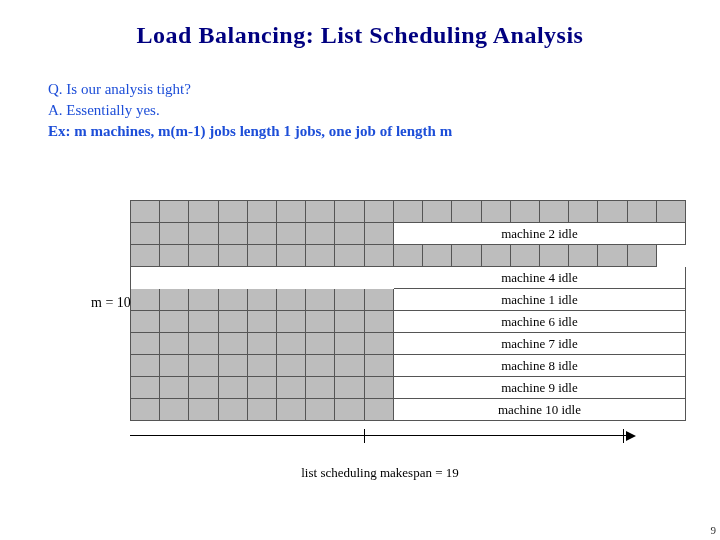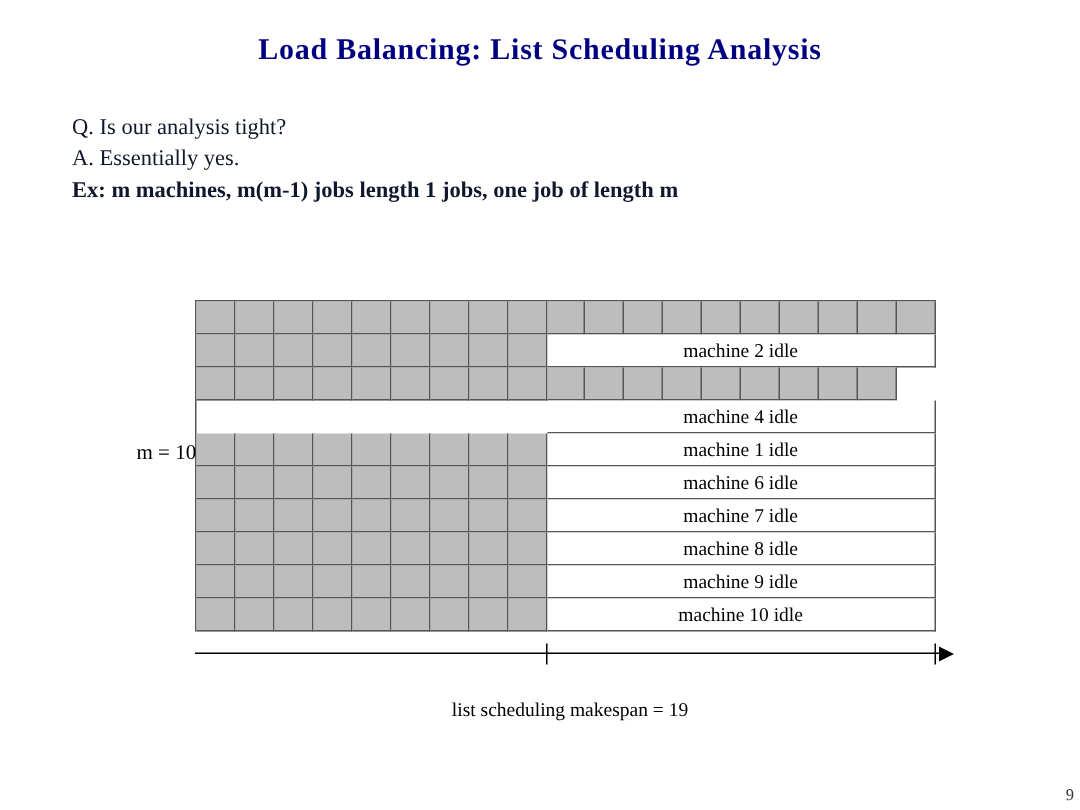--- a/index.html
+++ b/index.html
@@ -6,44 +6,44 @@
   body {
     width: 720px;
     height: 540px;
     background: #fff;
     font-family: Georgia, 'Times New Roman', serif;
     position: relative;
     overflow: hidden;
   }
   .title {
     text-align: center;
-    font-size: 20px;
+    font-size: 24px;
     color: #000080;
     font-weight: bold;
     padding-top: 22px;
     letter-spacing: 0.5px;
   }
   .body {
     padding: 32px 56px 0 48px;
     font-size: 15px;
-    color: #0f172a;
+    color: #1d4ed8;
   }
   .qa-line { margin-bottom: 4px; }
   .ex-line { font-weight: bold; }
   .diagram {
     position: absolute;
     left: 130px;
     top: 200px;
     width: 500px;
   }
   .grid {
     display: grid;
     grid-template-columns: repeat(19, 1fr);
     grid-template-rows: repeat(10, 22px);
-    width: 494px;
+    width: 556px;
     border-top: 1px solid #555;
     border-left: 1px solid #555;
   }
   .cell {
     border-right: 1px solid #555;
     border-bottom: 1px solid #555;
   }
   .filled { background: #bdbdbd; }
   .idle-cell {
     grid-column: 10 / 20;

